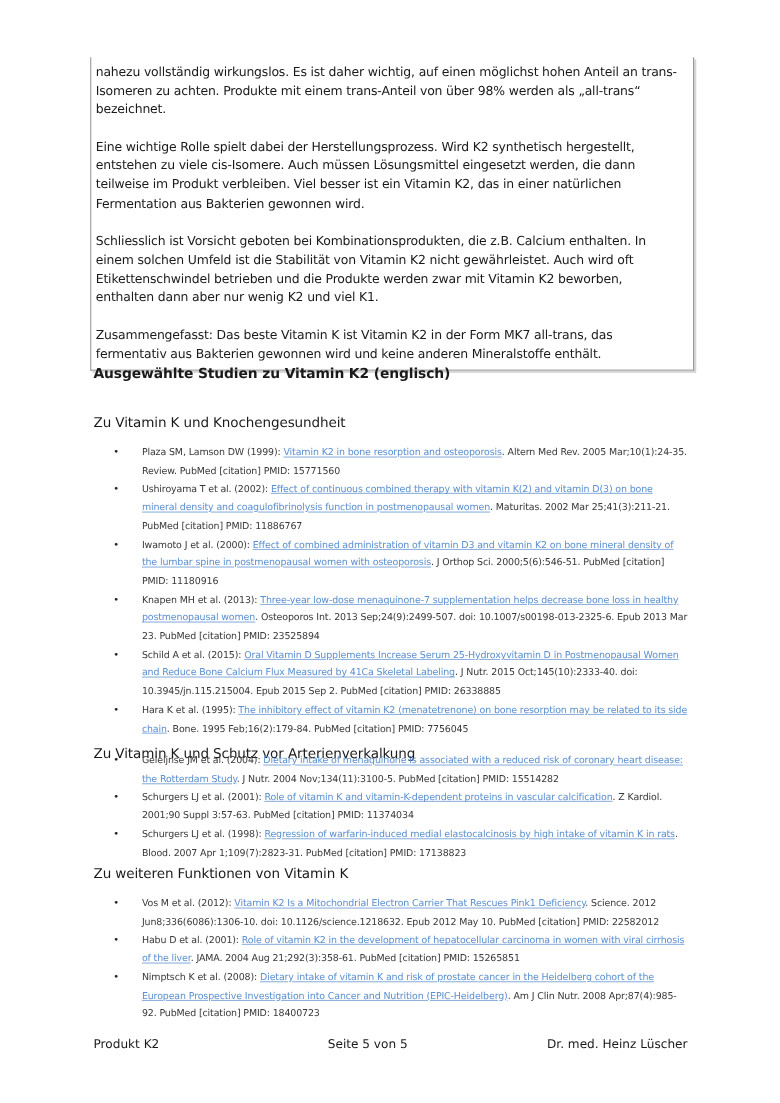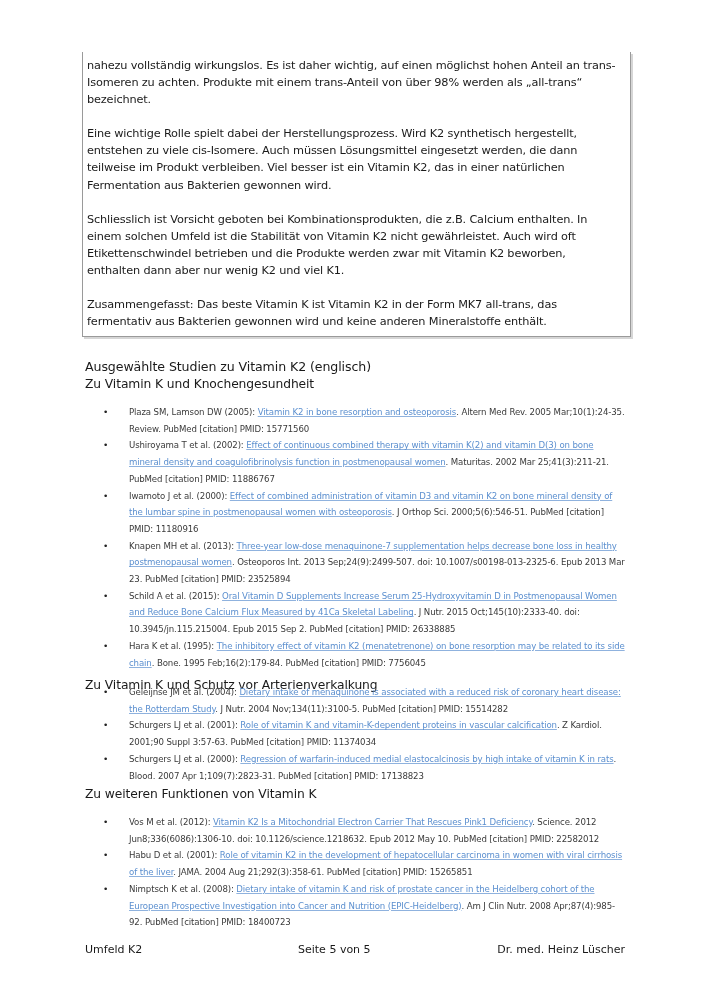--- a/index.html
+++ b/index.html
@@ -17,22 +17,22 @@
     border-bottom: 1px solid #9a9a9a;
     box-shadow: 2px 2px 0 #d6d6d6;
     padding: 5px 9px 6px 4px;
     font-size: 11.3px; line-height: 17.1px;
     letter-spacing: -0.15px;
   }
   .infobox p { margin: 0 0 17px 0; }
   .infobox p:last-child { margin-bottom: 0; }
 
   .h-main {
-    position: absolute; left: 85px; top: 359px;
-    font-size: 12.6px; font-weight: normal; margin: 0; letter-spacing: -0.1px;
+    position: absolute; left: 85px; top: 332px;
+    font-size: 12.6px; font-weight: bold; margin: 0; letter-spacing: -0.1px;
   }
   .h-sub {
     position: absolute; left: 85px; font-size: 12.3px; font-weight: normal;
     margin: 0; letter-spacing: -0.1px; text-align: right;
   }
   .reflist {
     position: absolute; left: 85px; width: 540px;
     margin: 0; padding: 0; list-style: none;
     font-size: 8.6px; line-height: 16.7px; color: #3a3a3a;
     letter-spacing: -0.12px;
@@ -62,40 +62,40 @@
     <p>nahezu vollständig wirkungslos. Es ist daher wichtig, auf einen möglichst hohen Anteil an trans-Isomeren zu achten. Produkte mit einem trans-Anteil von über 98% werden als „all-trans“ bezeichnet.</p>
     <p>Eine wichtige Rolle spielt dabei der Herstellungsprozess. Wird K2 synthetisch hergestellt, entstehen zu viele cis-Isomere. Auch müssen Lösungsmittel eingesetzt werden, die dann teilweise im Produkt verbleiben. Viel besser ist ein Vitamin K2, das in einer natürlichen Fermentation aus Bakterien gewonnen wird.</p>
     <p>Schliesslich ist Vorsicht geboten bei Kombinationsprodukten, die z.B. Calcium enthalten. In einem solchen Umfeld ist die Stabilität von Vitamin K2 nicht gewährleistet. Auch wird oft Etikettenschwindel betrieben und die Produkte werden zwar mit Vitamin K2 beworben, enthalten dann aber nur wenig K2 und viel K1.</p>
     <p>Zusammengefasst: Das beste Vitamin K ist Vitamin K2 in der Form MK7 all-trans, das fermentativ aus Bakterien gewonnen wird und keine anderen Mineralstoffe enthält.</p>
   </div>
 
   <h2 class="h-main">Ausgewählte Studien zu Vitamin K2 (englisch)</h2>
 
   <h3 class="h-sub" style="top:377px;">Zu Vitamin K und Knochengesundheit</h3>
   <ul class="reflist" style="top:404px;">
-    <li><span class="bullet">•</span><span>Plaza SM, Lamson DW (2005): </span><a>Vitamin K2 in bone resorption and osteoporosis</a><span>. Altern Med Rev. 2005 Mar;10(1):24-35. Review. PubMed [citation] PMID: 15771560</span></li>
+    <li><span class="bullet">•</span><span>Plaza SM, Lamson DW (1999): </span><a>Vitamin K2 in bone resorption and osteoporosis</a><span>. Altern Med Rev. 2005 Mar;10(1):24-35. Review. PubMed [citation] PMID: 15771560</span></li>
     <li><span class="bullet">•</span><span>Ushiroyama T et al. (2002): </span><a>Effect of continuous combined therapy with vitamin K(2) and vitamin D(3) on bone mineral density and coagulofibrinolysis function in postmenopausal women</a><span>. Maturitas. 2002 Mar 25;41(3):211-21. PubMed [citation] PMID: 11886767</span></li>
     <li><span class="bullet">•</span><span>Iwamoto J et al. (2000): </span><a>Effect of combined administration of vitamin D3 and vitamin K2 on bone mineral density of the lumbar spine in postmenopausal women with osteoporosis</a><span>. J Orthop Sci. 2000;5(6):546-51. PubMed [citation] PMID: 11180916</span></li>
     <li><span class="bullet">•</span><span>Knapen MH et al. (2013): </span><a>Three-year low-dose menaquinone-7 supplementation helps decrease bone loss in healthy postmenopausal women</a><span>. Osteoporos Int. 2013 Sep;24(9):2499-507. doi: 10.1007/s00198-013-2325-6. Epub 2013 Mar 23. PubMed [citation] PMID: 23525894</span></li>
     <li><span class="bullet">•</span><span>Schild A et al. (2015): </span><a>Oral Vitamin D Supplements Increase Serum 25-Hydroxyvitamin D in Postmenopausal Women and Reduce Bone Calcium Flux Measured by 41Ca Skeletal Labeling</a><span>. J Nutr. 2015 Oct;145(10):2333-40. doi: 10.3945/jn.115.215004. Epub 2015 Sep 2. PubMed [citation] PMID: 26338885</span></li>
     <li><span class="bullet">•</span><span>Hara K et al. (1995): </span><a>The inhibitory effect of vitamin K2 (menatetrenone) on bone resorption may be related to its side chain</a><span>. Bone. 1995 Feb;16(2):179-84. PubMed [citation] PMID: 7756045</span></li>
   </ul>
 
   <h3 class="h-sub" style="top:678px;">Zu Vitamin K und Schutz vor Arterienverkalkung</h3>
   <ul class="reflist" style="top:684px;">
     <li><span class="bullet">•</span><span>Geleijnse JM et al. (2004): </span><a>Dietary intake of menaquinone is associated with a reduced risk of coronary heart disease: the Rotterdam Study</a><span>. J Nutr. 2004 Nov;134(11):3100-5. PubMed [citation] PMID: 15514282</span></li>
     <li><span class="bullet">•</span><span>Schurgers LJ et al. (2001): </span><a>Role of vitamin K and vitamin-K-dependent proteins in vascular calcification</a><span>. Z Kardiol. 2001;90 Suppl 3:57-63. PubMed [citation] PMID: 11374034</span></li>
-    <li><span class="bullet">•</span><span>Schurgers LJ et al. (2000): </span><a>Regression of warfarin-induced medial elastocalcinosis by high intake of vitamin K in rats</a><span>. Blood. 2007 Apr 1;109(7):2823-31. PubMed [citation] PMID: 17138823</span></li>
+    <li><span class="bullet">•</span><span>Schurgers LJ et al. (1998): </span><a>Regression of warfarin-induced medial elastocalcinosis by high intake of vitamin K in rats</a><span>. Blood. 2007 Apr 1;109(7):2823-31. PubMed [citation] PMID: 17138823</span></li>
   </ul>
 
   <h3 class="h-sub" style="top:787px;">Zu weiteren Funktionen von Vitamin K</h3>
   <ul class="reflist" style="top:814px;">
     <li><span class="bullet">•</span><span>Vos M et al. (2012): </span><a>Vitamin K2 Is a Mitochondrial Electron Carrier That Rescues Pink1 Deficiency</a><span>. Science. 2012 Jun8;336(6086):1306-10. doi: 10.1126/science.1218632. Epub 2012 May 10. PubMed [citation] PMID: 22582012</span></li>
     <li><span class="bullet">•</span><span>Habu D et al. (2001): </span><a>Role of vitamin K2 in the development of hepatocellular carcinoma in women with viral cirrhosis of the liver</a><span>. JAMA. 2004 Aug 21;292(3):358-61. PubMed [citation] PMID: 15265851</span></li>
     <li><span class="bullet">•</span><span>Nimptsch K et al. (2008): </span><a>Dietary intake of vitamin K and risk of prostate cancer in the Heidelberg cohort of the European Prospective Investigation into Cancer and Nutrition (EPIC-Heidelberg)</a><span>. Am J Clin Nutr. 2008 Apr;87(4):985-92. PubMed [citation] PMID: 18400723</span></li>
   </ul>
 
   <div class="footer">
-    <span class="f-left">Umfeld K2</span>
+    <span class="f-left">Produkt K2</span>
     <span class="f-center">Seite 5 von 5</span>
     <span class="f-right">Dr. med. Heinz Lüscher</span>
   </div>
 </div>
 
 </body></html>

